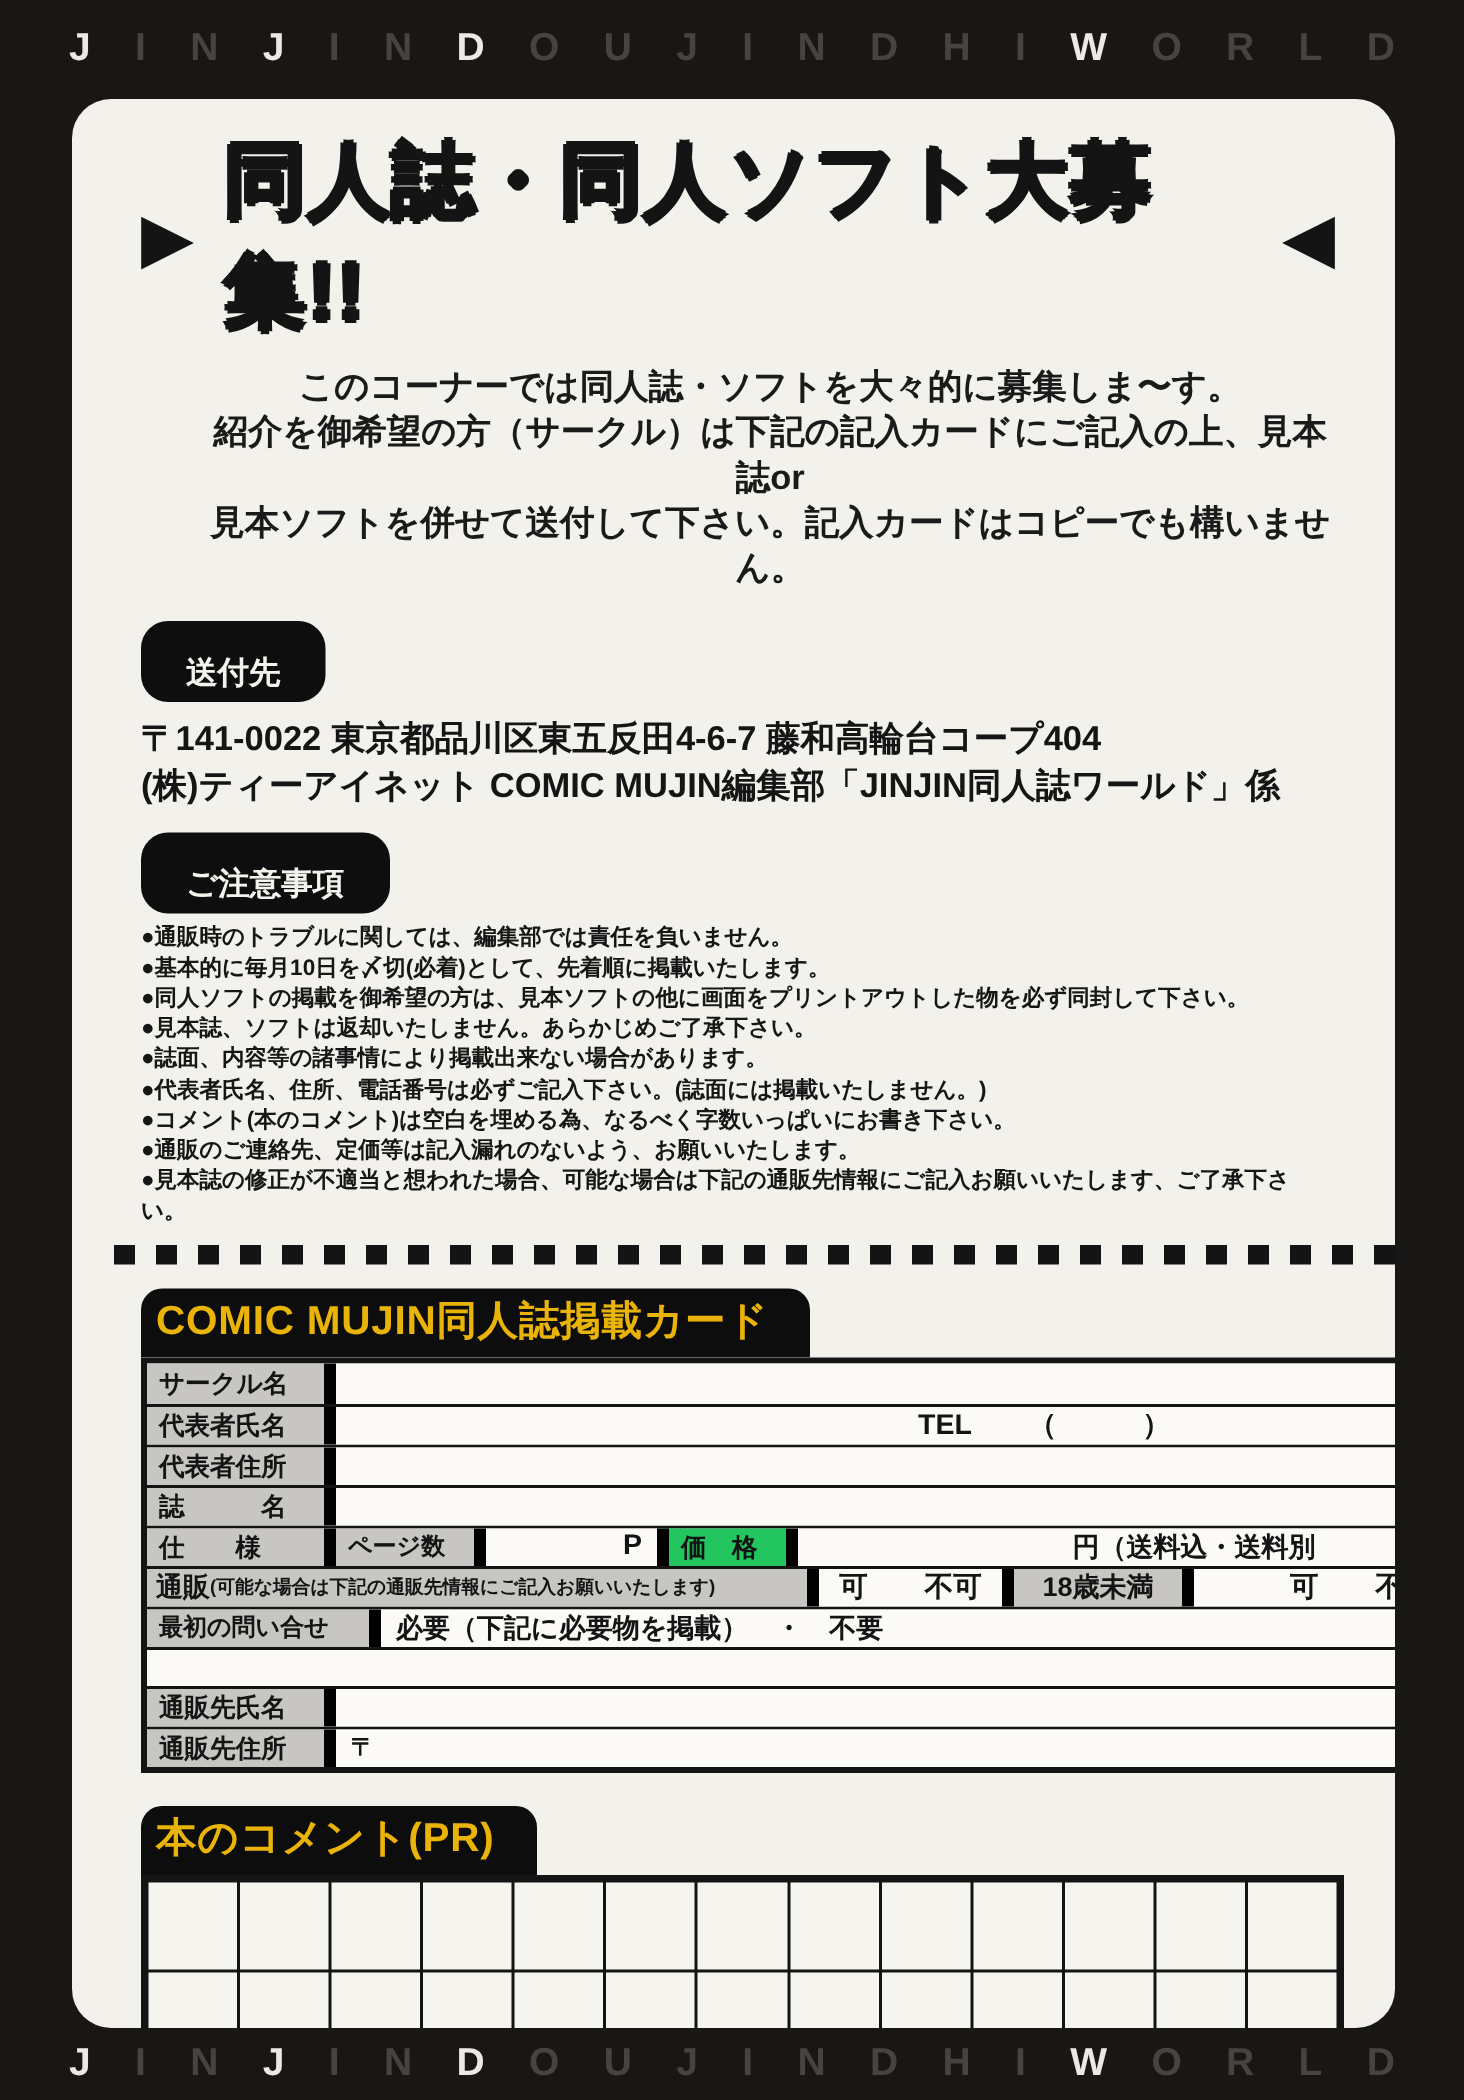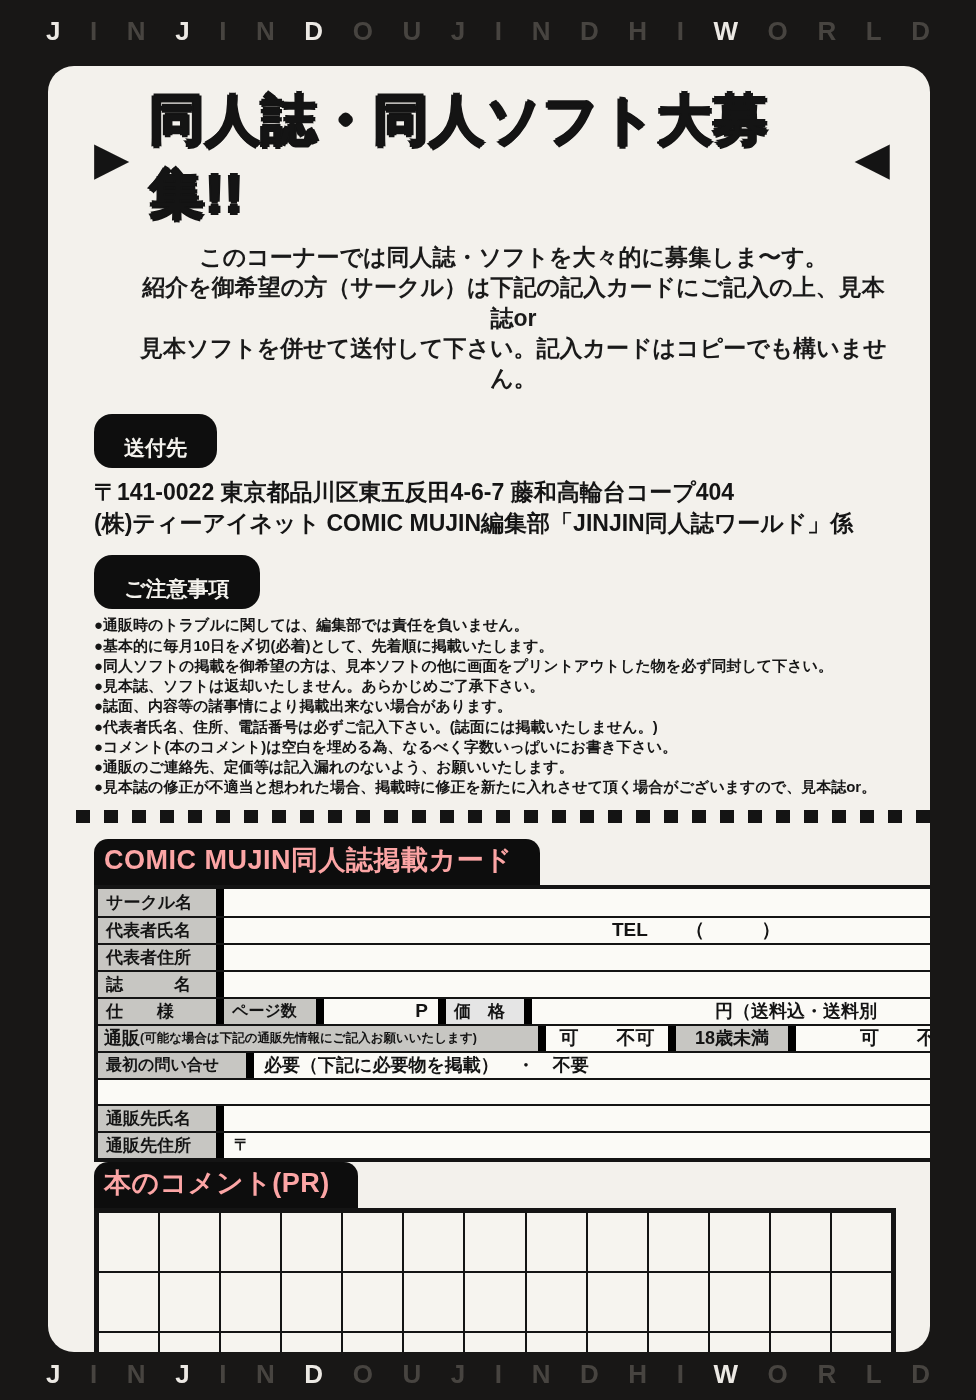--- a/index.html
+++ b/index.html
@@ -33,39 +33,39 @@
   .pill-notes { margin:16px 0 6px; }
 
   .address p { font-size:23px; font-weight:800; color:#151515; line-height:1.25; margin:2px 0; }
 
   .notes { list-style:none; }
   .notes li { font-size:15px; font-weight:700; color:#161616; line-height:1.35; }
 
   .dashed { margin-top:12px; height:13px; width:856px; margin-left:-18px;
             background:repeating-linear-gradient(90deg,#141414 0 14px,transparent 14px 28px); }
 
-  .tab { display:block; width:fit-content; background:#0d0d0d; color:#fca5a5; font-size:27px; font-weight:800;
+  .tab { display:block; width:fit-content; background:#0d0d0d; color:#eab308; font-size:27px; font-weight:800;
          padding:3px 28px 7px 10px; border-radius:14px 14px 0 0; letter-spacing:0.5px; }
   .tab-form { margin-top:16px; }
-  .tab-comment { }
+  .tab-comment { margin-top:22px; }
 
   
   .form-table { width:929px; border:4px solid #141414; background:#fbfaf6; }
   .fr { display:flex; border-top:2px solid #141414; height:27px; }
   .fr:first-child { border-top:none; }
   .fr-blank { height:26px; }
   .fc { border-left:8px solid #000000; display:flex; align-items:center; font-weight:800; color:#141414; }
   .fc:first-child { border-left:none; }
   .fc-label { background:#c7c6c2; font-size:17px; padding:0 8px; flex:0 0 118px; }
   .fc-value { background:#fbfaf6; flex:1 1 auto; position:relative; }
   .lbl-wide { flex:0 0 148px; font-size:16px; }
   .tel { position:absolute; left:388px; font-size:19px; font-weight:800; }
   .fc-pages { flex:0 0 100px; background:#c7c6c2; font-size:16px; padding:0 8px; }
   .fc-p { flex:0 0 122px; justify-content:flex-end; padding-right:10px; font-size:19px; }
-  .fc-price { flex:0 0 86px; background:#e5e5e5; font-size:17px; padding:0 8px; }
+  .fc-price { flex:0 0 86px; background:#22c55e; font-size:17px; padding:0 8px; }
   .fc-yen { flex:1; justify-content:flex-end; font-size:18px; padding-right:8px;gap:40px; }
   .fc-yen .yen2 { margin-left:58px; }
   .fc-tsuhan { flex:0 0 440px; background:#c7c6c2; padding:0 6px; white-space:nowrap; }
   .fc-tsuhan .big { font-size:18px; }
   .fc-tsuhan .small { font-size:12.5px; }
   .fc-ok { flex:0 0 130px; justify-content:center; font-size:19px; }
   .fc-age { flex:0 0 120px; background:#c7c6c2; justify-content:center; font-size:18px; }
   .fc-ok2 { flex:1; justify-content:center; font-size:19px; }
   .fc-need { flex:1; font-size:18px; padding:0 10px; }
   .fc-post { font-size:16px; padding-left:10px; }
@@ -126,21 +126,21 @@
     <span class="pill pill-notes">ご注意事項</span>
     <ul class="notes">
         <li>●通販時のトラブルに関しては、編集部では責任を負いません。</li>
         <li>●基本的に毎月10日を〆切(必着)として、先着順に掲載いたします。</li>
         <li>●同人ソフトの掲載を御希望の方は、見本ソフトの他に画面をプリントアウトした物を必ず同封して下さい。</li>
         <li>●見本誌、ソフトは返却いたしません。あらかじめご了承下さい。</li>
         <li>●誌面、内容等の諸事情により掲載出来ない場合があります。</li>
         <li>●代表者氏名、住所、電話番号は必ずご記入下さい。(誌面には掲載いたしません。)</li>
         <li>●コメント(本のコメント)は空白を埋める為、なるべく字数いっぱいにお書き下さい。</li>
         <li>●通販のご連絡先、定価等は記入漏れのないよう、お願いいたします。</li>
-        <li>●見本誌の修正が不適当と想われた場合、掲載時に修正を新たに入れさせて頂く場合がございますので、見本誌or。</li>
+        <li>●見本誌の修正が不適当と想われた場合、可能な場合は下記の通販先情報にご記入お願いいたします、ご了承下さい。</li>
       </ul>
 
     <div class="dashed"></div>
 
     <div class="tab tab-form">COMIC MUJIN同人誌掲載カード</div>
 
     <div class="form-table">
       <div class="fr">
         <div class="fc fc-label">サークル名</div>
         <div class="fc fc-value"></div>

